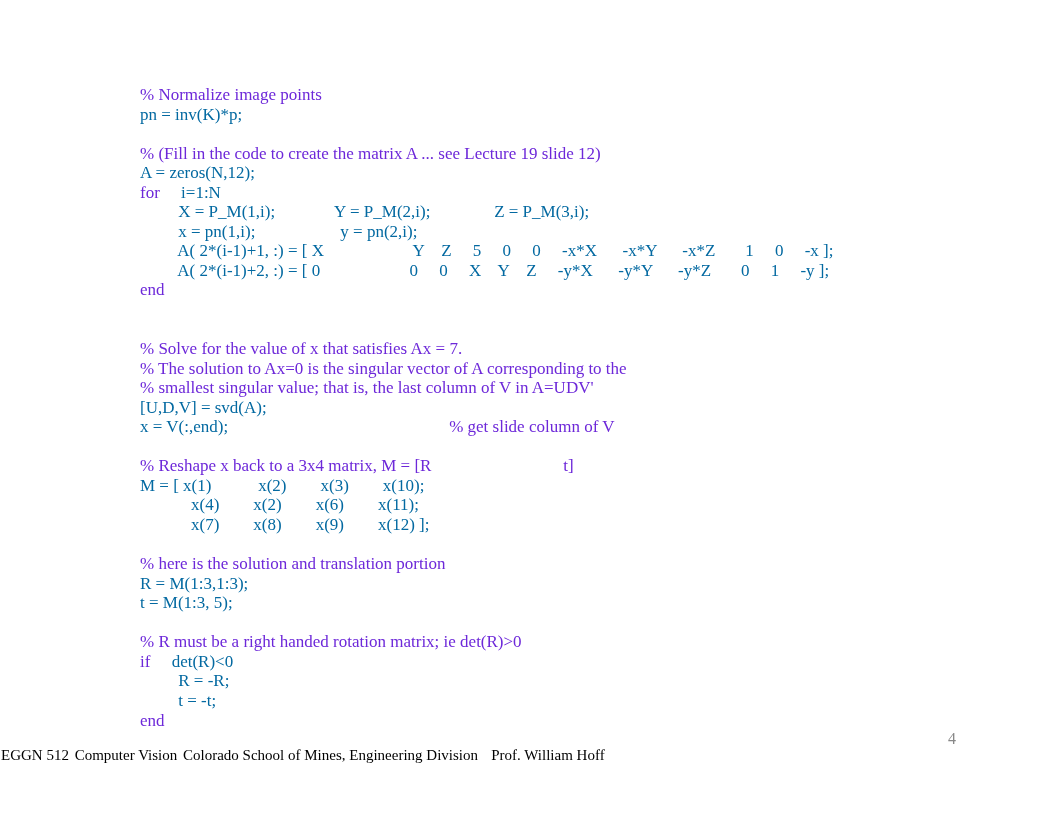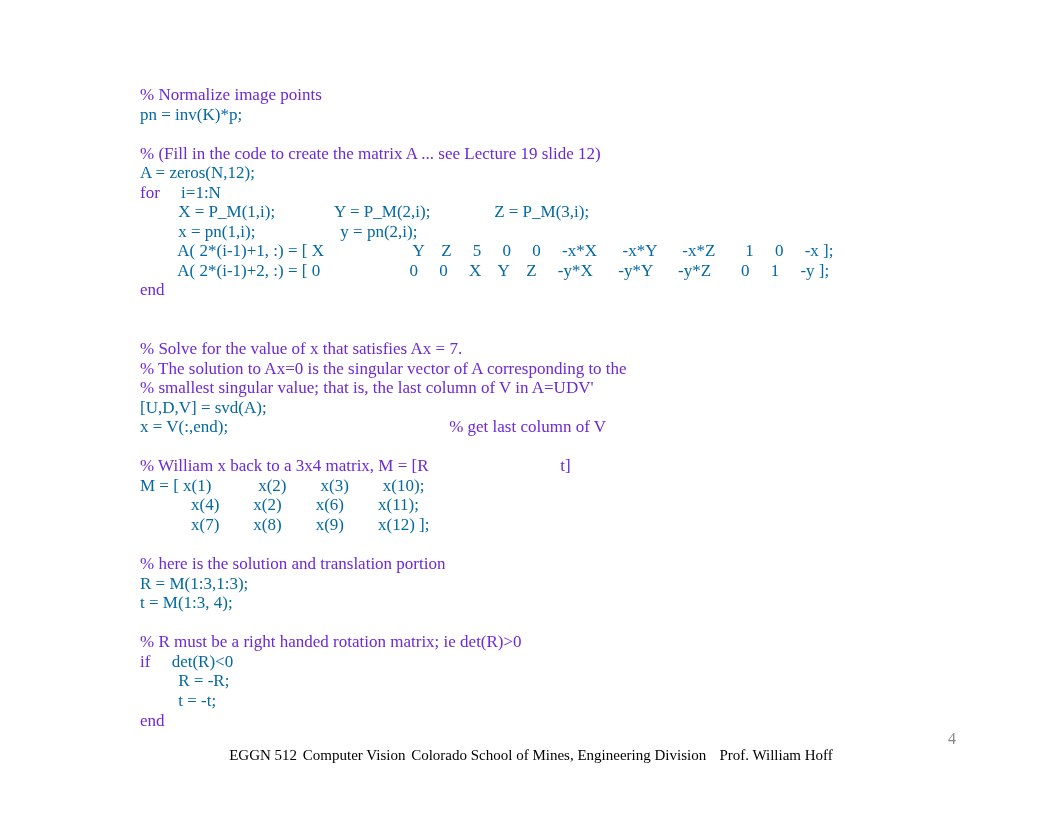--- a/index.html
+++ b/index.html
@@ -19,21 +19,20 @@
       line-height: 1.15;
       font-family: "Times New Roman", Times, serif;
     }
     .comment { color: #6d28d9; }
     .keyword { color: #6d28d9; }
     .normal { color: #0369a1; }
     .footer {
       position: absolute;
       bottom: 58px;
       width: 100%;
-      text-align: center;
       font-size: 15px;
       color: #000;
     }
     .footer span { margin: 0 1px; }
     .pagenum {
       position: absolute;
       bottom: 74px;
       right: 106px;
       color: #888;
       font-size: 16px;
@@ -52,30 +51,30 @@
 <span class="normal">         x = pn(1,i);                    y = pn(2,i);</span>
 <span class="normal">         A( 2*(i-1)+1, :) = [ X                     Y    Z     5     0     0     -x*X      -x*Y      -x*Z       1     0     -x ];</span>
 <span class="normal">         A( 2*(i-1)+2, :) = [ 0                     0     0     X    Y    Z     -y*X      -y*Y      -y*Z       0     1     -y ];</span>
 <span class="keyword">end</span>
 <span class="normal"></span>
 <span class="normal"></span>
 <span class="comment">% Solve for the value of x that satisfies Ax = 7.</span>
 <span class="comment">% The solution to Ax=0 is the singular vector of A corresponding to the</span>
 <span class="comment">% smallest singular value; that is, the last column of V in A=UDV'</span>
 <span class="normal">[U,D,V] = svd(A);</span>
-<span class="normal">x = V(:,end);                                                    </span><span class="comment">% get last column of V</span>
+<span class="normal">x = V(:,end);                                                    </span><span class="comment">% get slide column of V</span>
 <span class="normal"></span>
-<span class="comment">% William x back to a 3x4 matrix, M = [R                               t]</span>
+<span class="comment">% Reshape x back to a 3x4 matrix, M = [R                               t]</span>
 <span class="normal">M = [ x(1)           x(2)        x(3)        x(10);</span>
 <span class="normal">            x(4)        x(2)        x(6)        x(11);</span>
 <span class="normal">            x(7)        x(8)        x(9)        x(12) ];</span>
 <span class="normal"></span>
 <span class="comment">% here is the solution and translation portion</span>
 <span class="normal">R = M(1:3,1:3);</span>
-<span class="normal">t = M(1:3, 4);</span>
+<span class="normal">t = M(1:3, 5);</span>
 <span class="normal"></span>
 <span class="comment">% R must be a right handed rotation matrix; ie det(R)&gt;0</span>
 <span class="keyword">if</span><span class="normal">     det(R)&lt;0</span>
 <span class="normal">         R = -R;</span>
 <span class="normal">         t = -t;</span>
 <span class="keyword">end</span>
 </div>
 
 <div class="pagenum">4</div>
 

